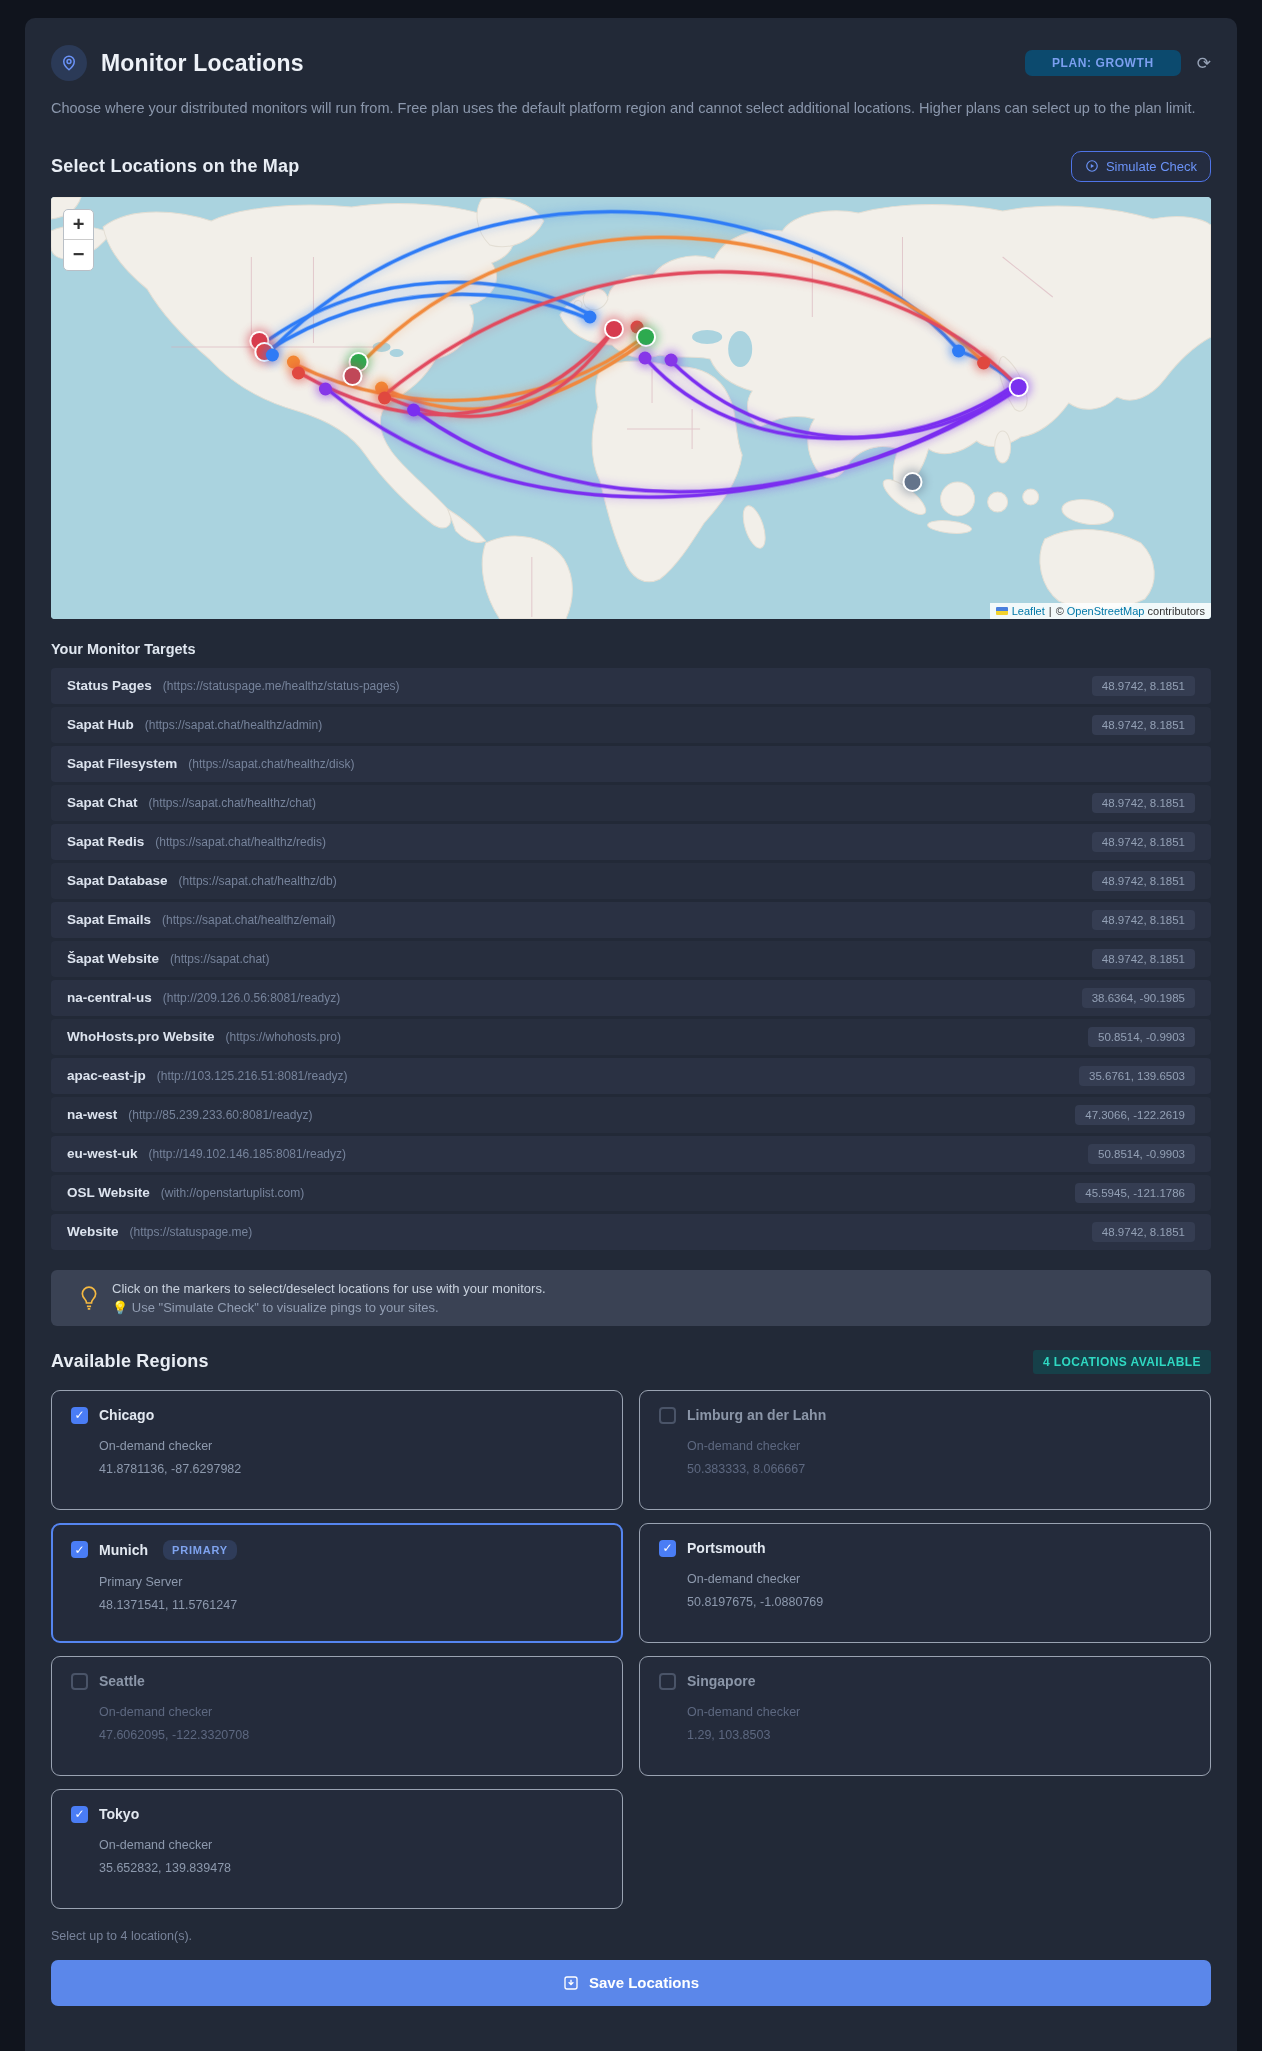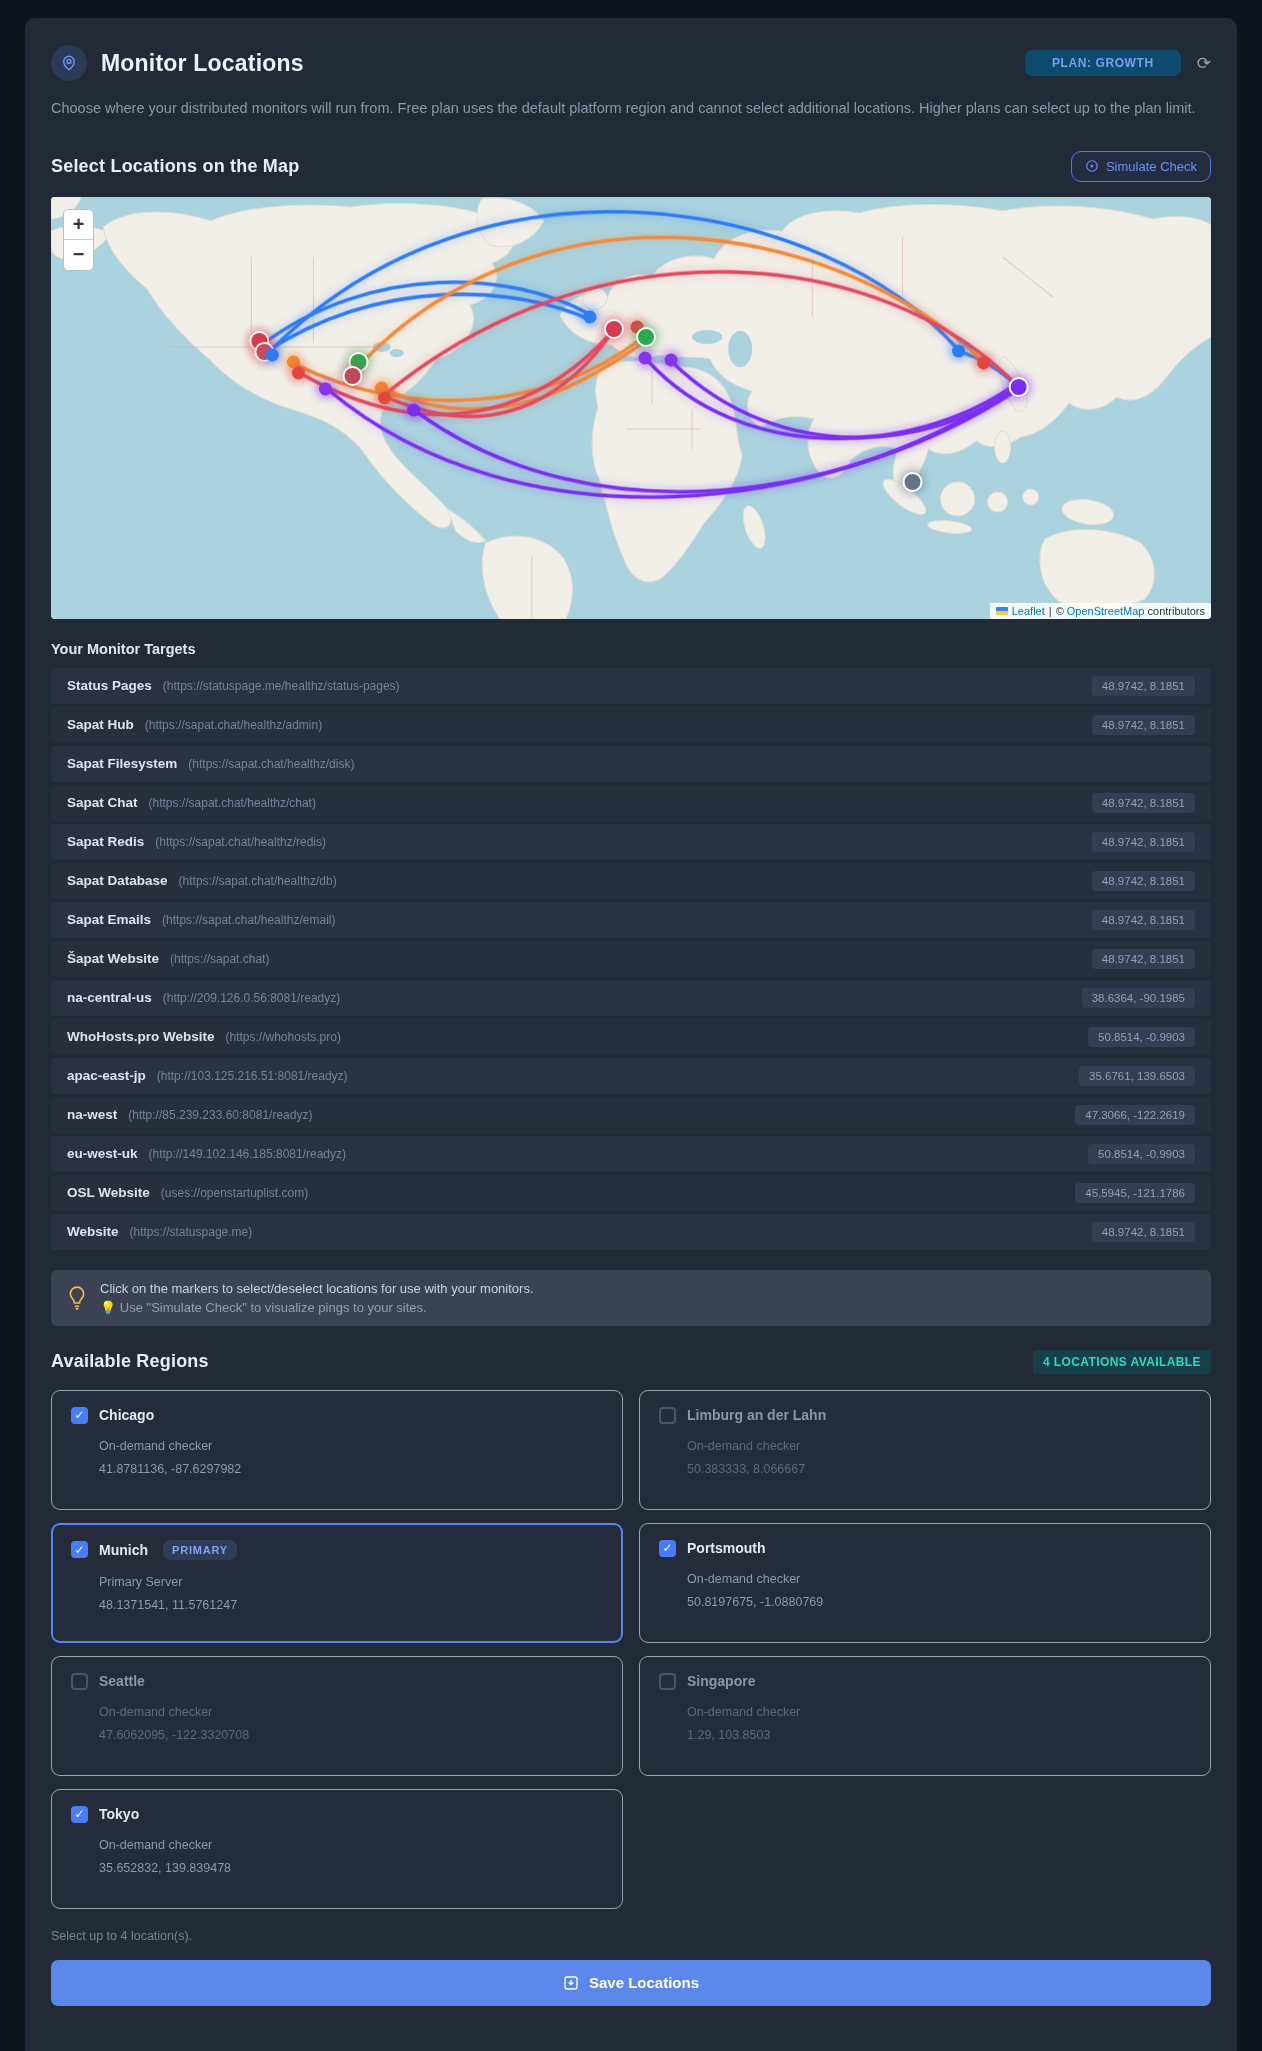--- a/index.html
+++ b/index.html
@@ -49,21 +49,21 @@
   .t-list { margin-top:11px; }
   .t-row { display:flex; align-items:center; height:36px; margin-bottom:3px; border-radius:4px;
            padding:0 16px; background:#2a3143; }
   .t-row:nth-child(even) { background:#272e3e; }
   .t-name { color:#dce3ee; font-size:13.5px; font-weight:700; }
   .t-url { color:#76839b; font-size:12px; margin-left:11px; }
   .t-coord { margin-left:auto; background:#353d52; color:#93a0b5; font-size:11.5px;
              padding:4px 10px; border-radius:4px; }
 
   
-  .tip { margin-top:20px; background:#3a4254; border-radius:6px; padding:11px 16px;
+  .tip { margin-top:20px; background:#3a4254; border-radius:6px; padding:11px 28px;
          display:flex; gap:13px; align-items:center; }
   .tip-line1 { color:#c9d2de; font-size:13px; }
   .tip-line2 { color:#929eb3; font-size:13px; margin-top:4px; }
 
   
   .regions-row { display:flex; align-items:center; justify-content:space-between; margin-top:24px; }
   .avail-badge { background:#164049; color:#2fd8c2; font-size:12px; font-weight:700;
                  letter-spacing:.4px; padding:5px 10px; border-radius:3px; }
   .grid { margin-top:16px; display:grid; grid-template-columns:1fr 1fr; gap:13px 16px; }
   .rcard { background:#242b3b; border:1px solid #9aa3b2; border-radius:9px; padding:16px 19px;
@@ -333,21 +333,21 @@
         <span class="t-url">(http://85.239.233.60:8081/readyz)</span>
         <span class="t-coord">47.3066, -122.2619</span>
       </div>
       <div class="t-row">
         <span class="t-name">eu-west-uk</span>
         <span class="t-url">(http://149.102.146.185:8081/readyz)</span>
         <span class="t-coord">50.8514, -0.9903</span>
       </div>
       <div class="t-row">
         <span class="t-name">OSL Website</span>
-        <span class="t-url">(uses://openstartuplist.com)</span>
+        <span class="t-url">(with://openstartuplist.com)</span>
         <span class="t-coord">45.5945, -121.1786</span>
       </div>
       <div class="t-row">
         <span class="t-name">Website</span>
         <span class="t-url">(https://statuspage.me)</span>
         <span class="t-coord">48.9742, 8.1851</span>
       </div>
     </div>
 
   <div class="tip">

